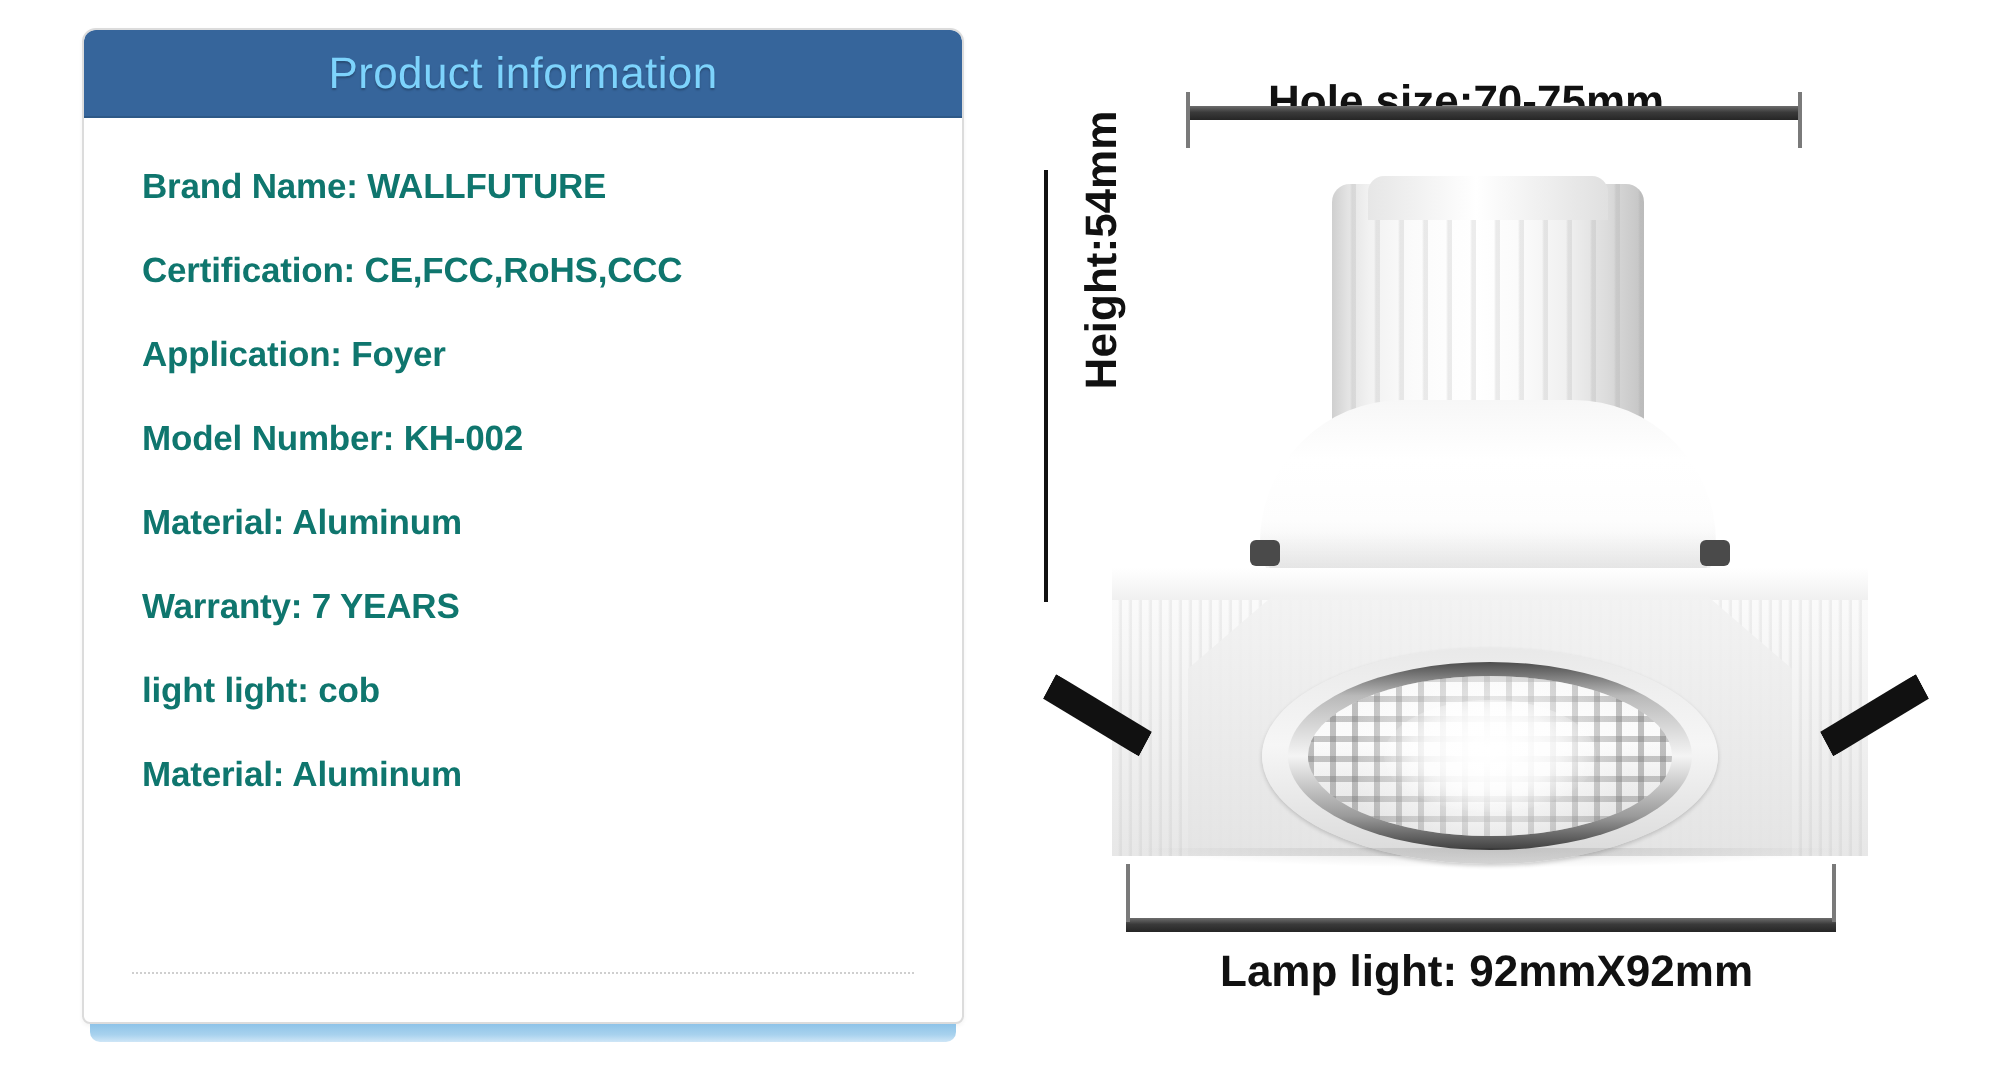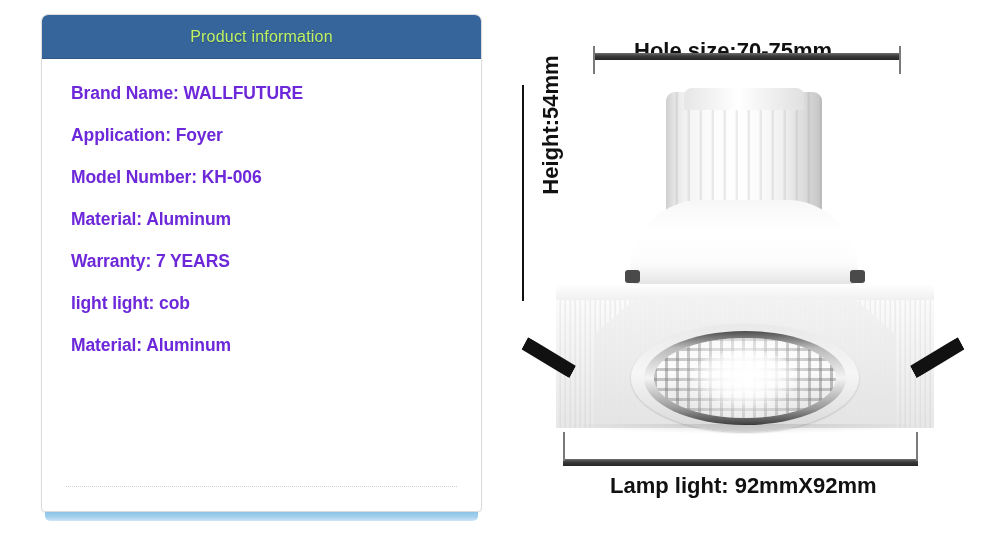--- a/index.html
+++ b/index.html
@@ -18,28 +18,28 @@
     box-shadow:0 1px 2px rgba(0,0,0,0.05);
     overflow:hidden;
   }
   #info-header {
     height:44px; background:#36659b;
     border-radius:5px 5px 0 0;
     display:flex; align-items:center; justify-content:center;
     border-bottom:1px solid #2e5987;
   }
   #info-header-title {
-    color:#bef264; font-size:16px; letter-spacing:0.2px;
+    color:#7dd3fc; font-size:22px; letter-spacing:0.2px;
     text-shadow:0 1px 1px rgba(0,0,0,0.25);
   }
   #spec-list {
     padding:26px 0 0 29px;
   }
   .spec-row {
-    font-size:17.5px; font-weight:bold; color:#6d28d9;
+    font-size:17.5px; font-weight:bold; color:#0f766e;
     line-height:1; margin-bottom:24.5px; white-space:nowrap;
     letter-spacing:-0.1px;
   }
   #dotted-divider {
     position:absolute; left:24px; right:24px; top:471px;
     border-top:1px dotted #cfcfcf; height:0;
   }
   #panel-bottom-bar {
     position:absolute; left:4px; top:498px; width:433px; height:9px;
     background:linear-gradient(to bottom, #8dc3e8 0%, #a8d2ee 60%, #cfe6f7 100%);
@@ -185,22 +185,23 @@
 <div id="info-card">
 
   <div id="info-panel">
 
     <div id="info-header">
       <span id="info-header-title">Product information</span>
     </div>
 
     <div id="spec-list">
       <div class="spec-row">Brand Name: WALLFUTURE</div>
+      <div class="spec-row">Certification: CE,FCC,RoHS,CCC</div>
       <div class="spec-row">Application: Foyer</div>
-      <div class="spec-row">Model Number: KH-006</div>
+      <div class="spec-row">Model Number: KH-002</div>
       <div class="spec-row">Material: Aluminum</div>
       <div class="spec-row">Warranty: 7 YEARS</div>
       <div class="spec-row">light light: cob</div>
       <div class="spec-row">Material: Aluminum</div>
 
     </div>
 
     <div id="dotted-divider"></div>
   </div>
 

